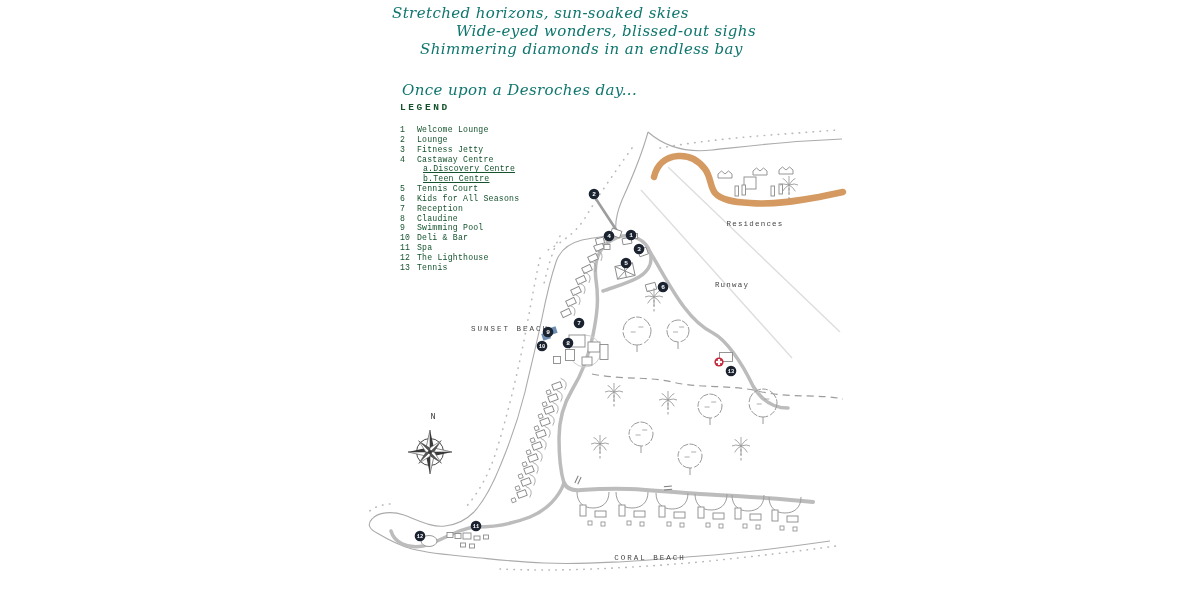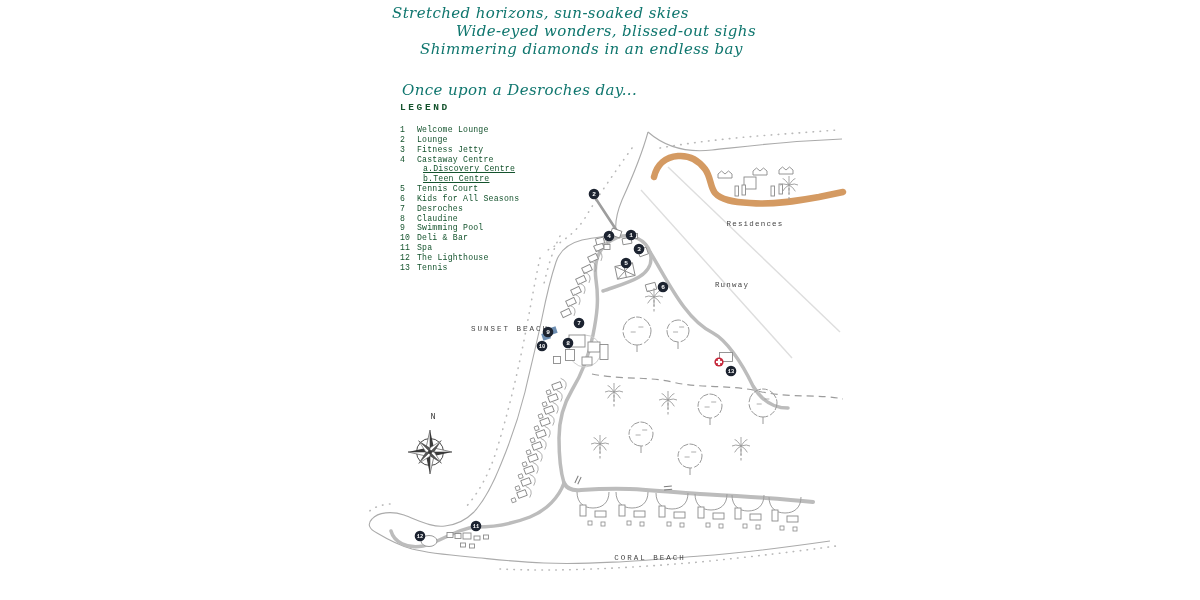--- a/index.html
+++ b/index.html
@@ -31,21 +31,21 @@
     <div class="legend-title">LEGEND</div>
     <div id="legend-rows">
         <div class="legend-row"><span class="legend-num">1</span><span>Welcome Lounge</span></div>
         <div class="legend-row"><span class="legend-num">2</span><span>Lounge</span></div>
         <div class="legend-row"><span class="legend-num">3</span><span>Fitness Jetty</span></div>
         <div class="legend-row"><span class="legend-num">4</span><span>Castaway Centre</span></div>
         <div class="legend-row sub"><span>a.Discovery Centre</span></div>
         <div class="legend-row sub"><span>b.Teen Centre</span></div>
         <div class="legend-row"><span class="legend-num">5</span><span>Tennis Court</span></div>
         <div class="legend-row"><span class="legend-num">6</span><span>Kids for All Seasons</span></div>
-        <div class="legend-row"><span class="legend-num">7</span><span>Desroches</span></div>
+        <div class="legend-row"><span class="legend-num">7</span><span>Reception</span></div>
         <div class="legend-row"><span class="legend-num">8</span><span>Claudine</span></div>
         <div class="legend-row"><span class="legend-num">9</span><span>Swimming Pool</span></div>
         <div class="legend-row"><span class="legend-num">10</span><span>Deli &amp; Bar</span></div>
         <div class="legend-row"><span class="legend-num">11</span><span>Spa</span></div>
         <div class="legend-row"><span class="legend-num">12</span><span>The Lighthouse</span></div>
         <div class="legend-row"><span class="legend-num">13</span><span>Tennis</span></div>
       </div>
   </div>
 
   <svg id="map" width="1200" height="600" viewBox="0 0 1200 600">

